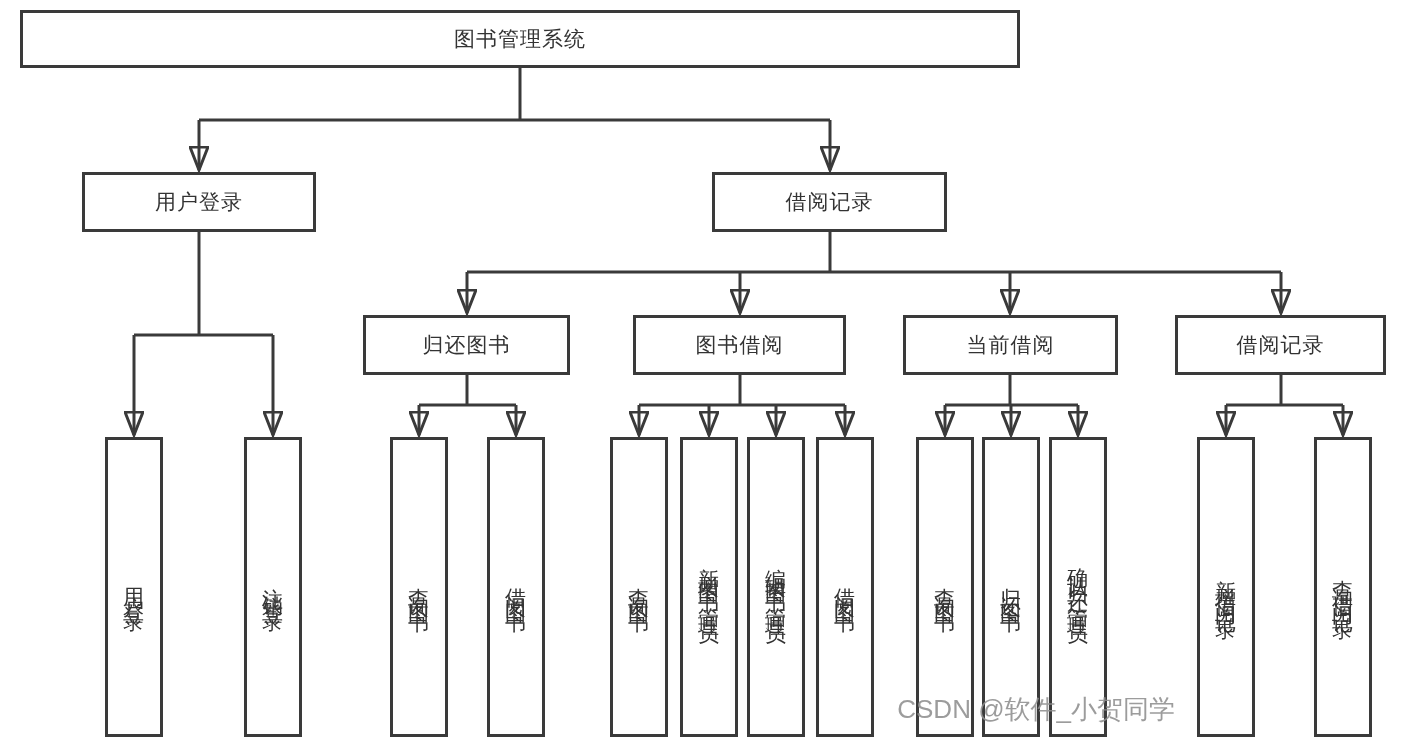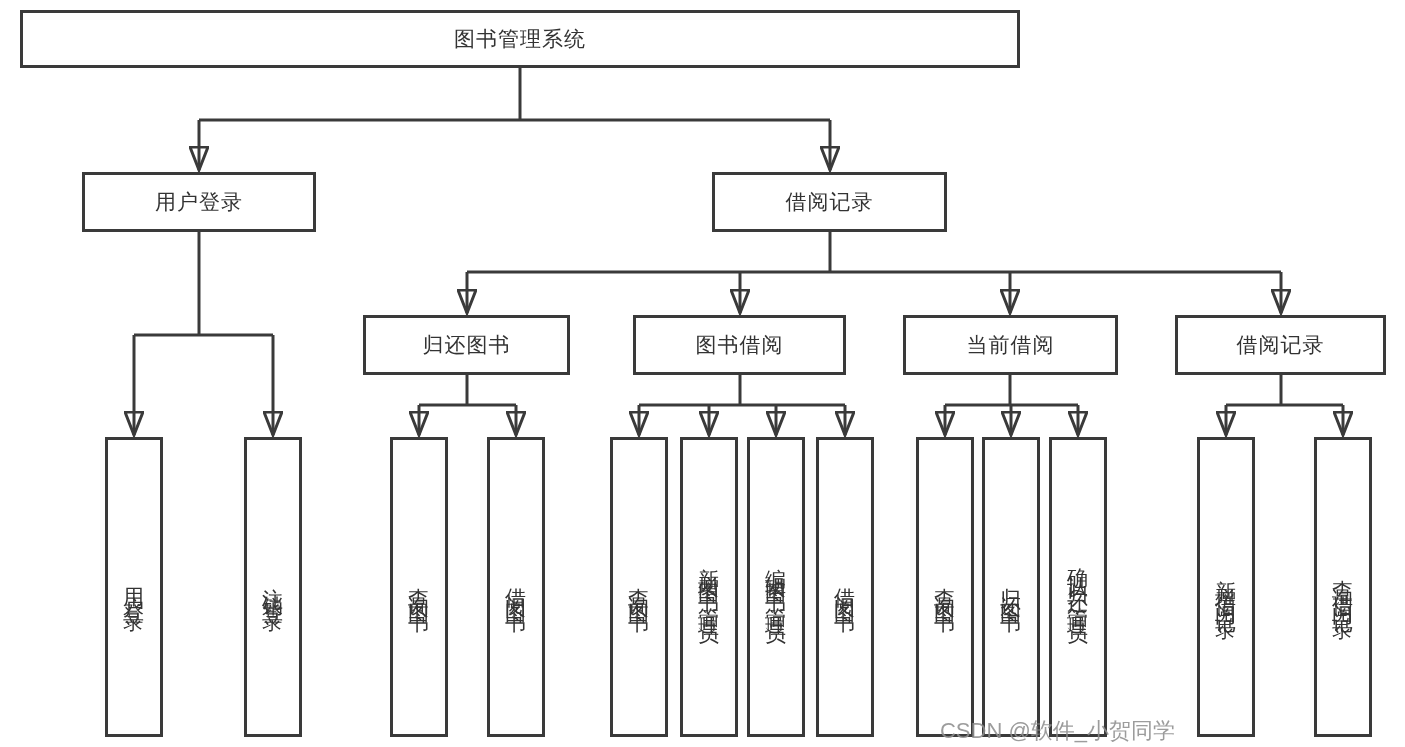--- a/index.html
+++ b/index.html
@@ -33,22 +33,22 @@
   }
   .node.v span{
     writing-mode:vertical-rl;
     text-orientation:mixed;
     font-size:21px;
     letter-spacing:8px;
     line-height:1;
   }
   .watermark{
     position:absolute;
-    right:8px;bottom:1px;
-    font-size:22px;
+    right:8px;bottom:20px;
+    font-size:26px;
     color:var(--watermark);
     opacity:.88;
     z-index:5;
     white-space:nowrap;
   }
 </style>
 </head>
 <body>
 
 <div class="canvas">

